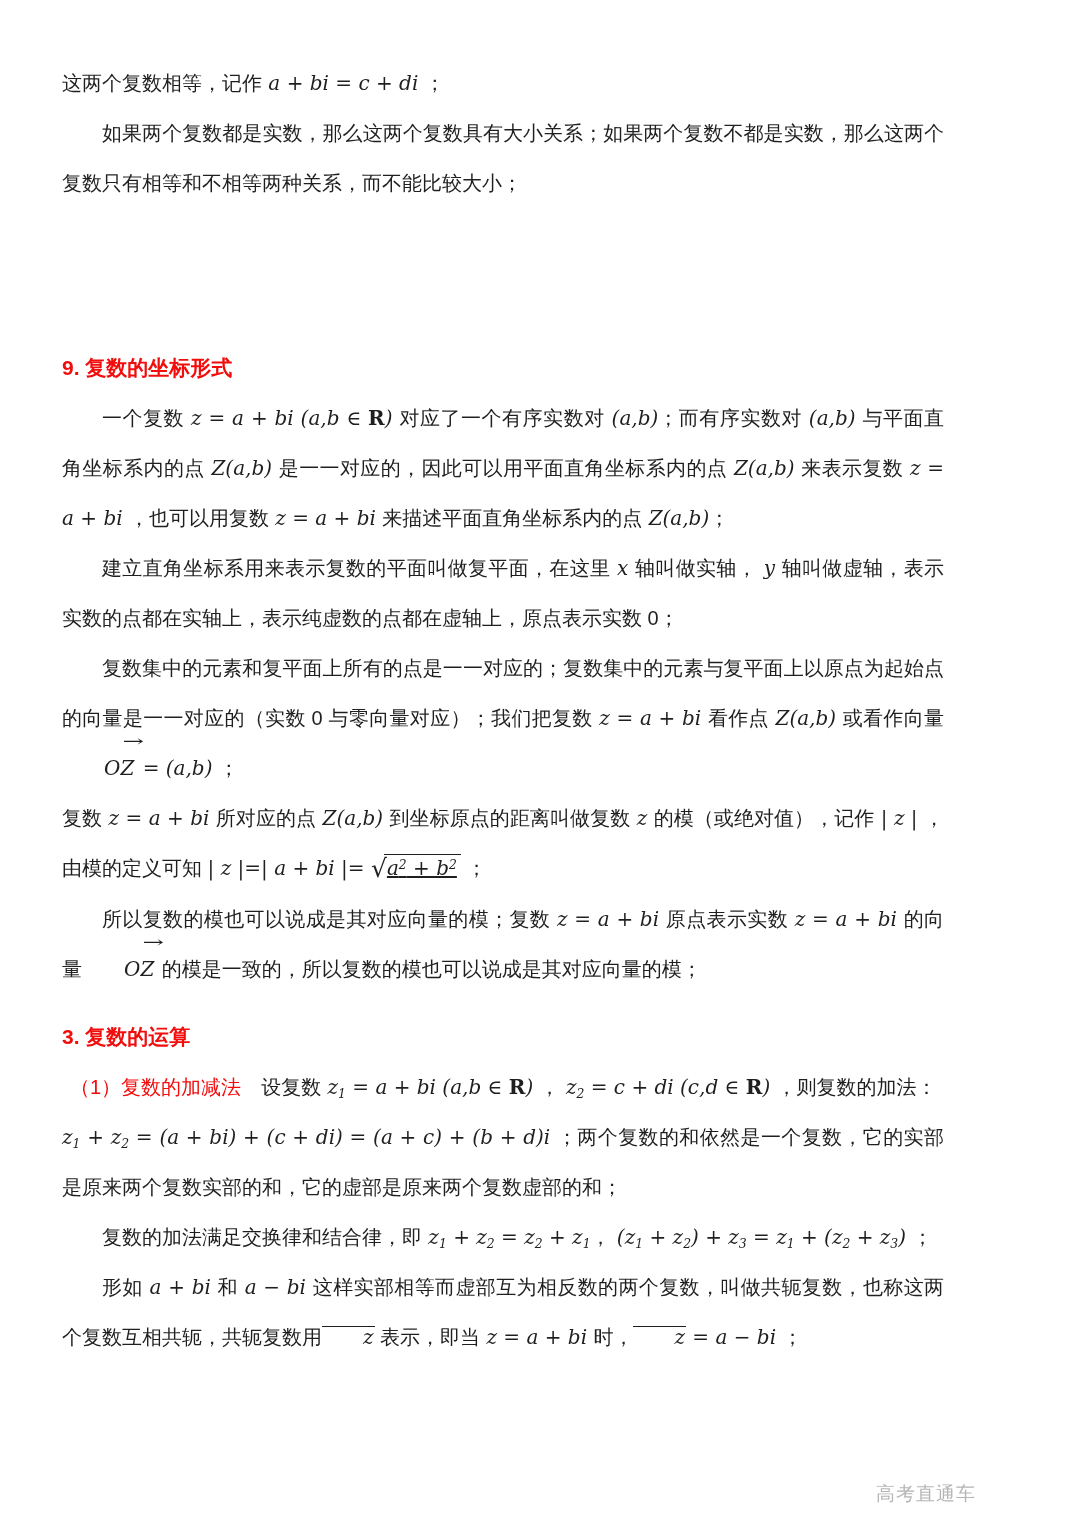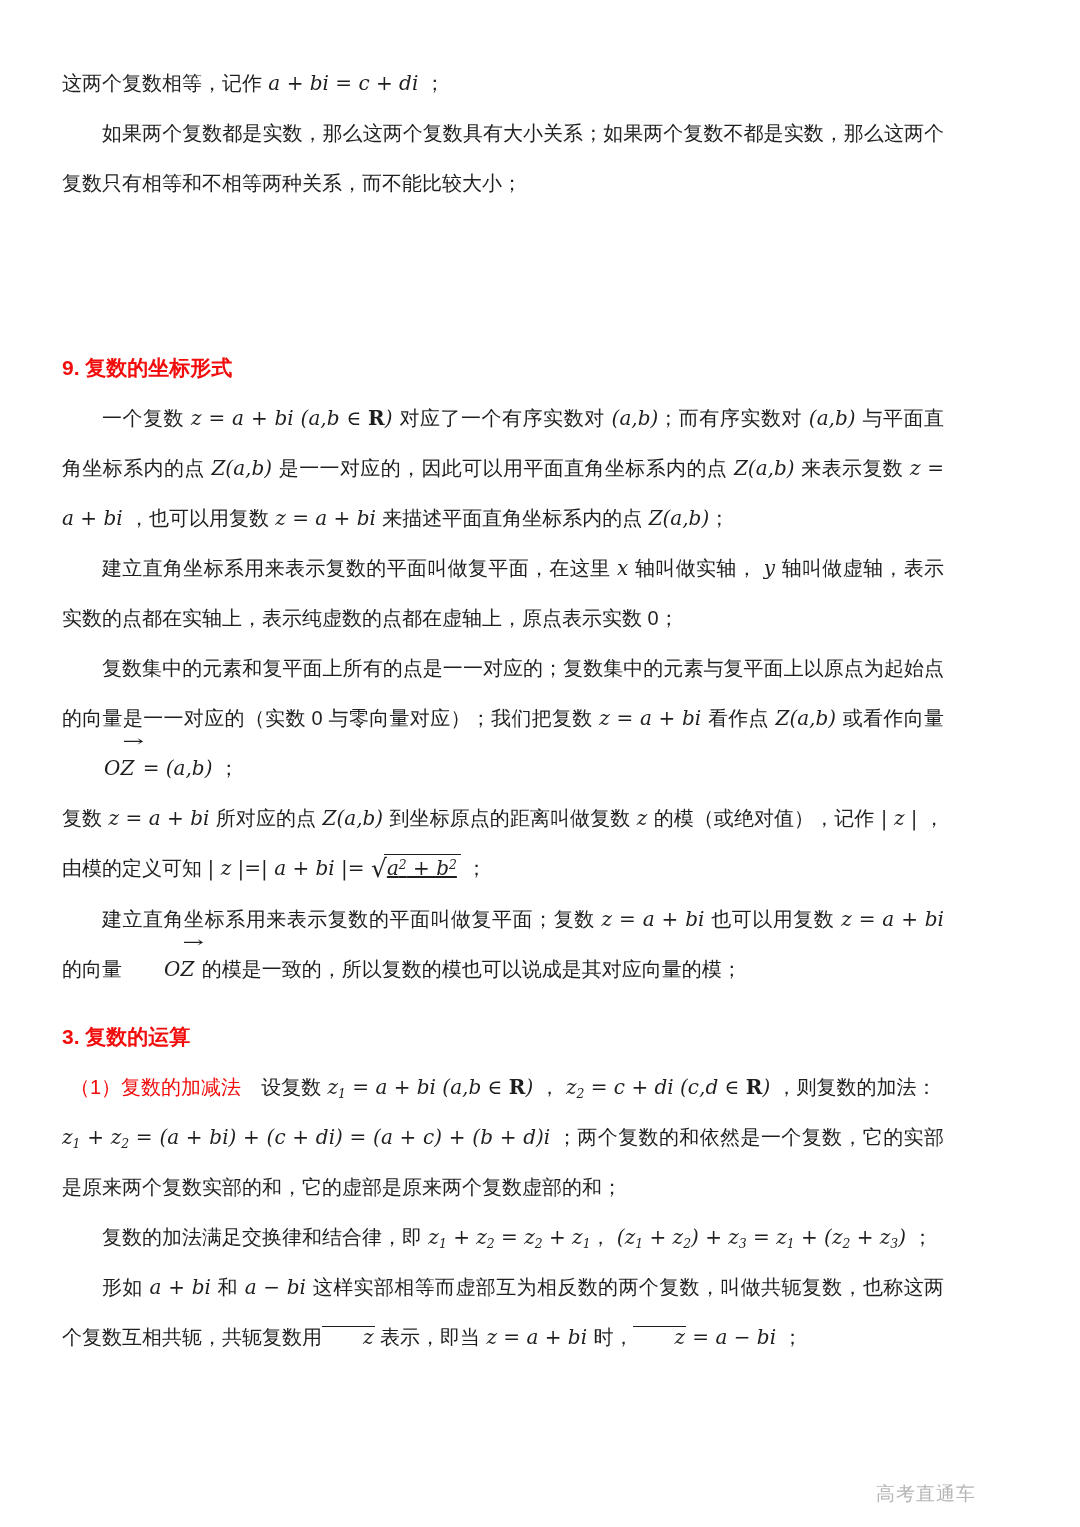--- a/index.html
+++ b/index.html
@@ -120,21 +120,21 @@
 
 <div class="page">
   <main id="content">
       <p class="para"><span class="seg-text">这两个复数相等，记作</span><span class="seg-math"> a + bi = c + di </span><span class="seg-text">；</span></p>
       <p class="para indent"><span class="seg-text">如果两个复数都是实数，那么这两个复数具有大小关系；如果两个复数不都是实数，那么这两个复数只有相等和不相等两种关系，而不能比较大小；</span></p>
       <div class="heading gap-xl">9. 复数的坐标形式</div>
       <p class="para indent"><span class="seg-text">一个复数</span><span class="seg-math"> z = a + bi (a,b ∈ </span><span class="seg-bmath">R</span><span class="seg-math">) </span><span class="seg-text">对应了一个有序实数对</span><span class="seg-math"> (a,b)</span><span class="seg-text">；而有序实数对</span><span class="seg-math"> (a,b) </span><span class="seg-text">与平面直角坐标系内的点</span><span class="seg-math"> Z(a,b) </span><span class="seg-text">是一一对应的，因此可以用平面直角坐标系内的点</span><span class="seg-math"> Z(a,b) </span><span class="seg-text">来表示复数</span><span class="seg-math"> z = a + bi </span><span class="seg-text">，也可以用复数</span><span class="seg-math"> z = a + bi </span><span class="seg-text">来描述平面直角坐标系内的点</span><span class="seg-math"> Z(a,b)</span><span class="seg-text">；</span></p>
       <p class="para indent"><span class="seg-text">建立直角坐标系用来表示复数的平面叫做复平面，在这里</span><span class="seg-math"> x </span><span class="seg-text">轴叫做实轴，</span><span class="seg-math"> y </span><span class="seg-text">轴叫做虚轴，表示实数的点都在实轴上，表示纯虚数的点都在虚轴上，原点表示实数 0；</span></p>
       <p class="para indent"><span class="seg-text">复数集中的元素和复平面上所有的点是一一对应的；复数集中的元素与复平面上以原点为起始点的向量是一一对应的（实数 0 与零向量对应）；我们把复数</span><span class="seg-math"> z = a + bi </span><span class="seg-text">看作点</span><span class="seg-math"> Z(a,b) </span><span class="seg-text">或看作向量</span><span class="seg-vec"><span class="vec-arrow">→</span><span class="vec-base">OZ</span></span><span class="seg-math"> = (a,b) </span><span class="seg-text">；</span></p>
       <p class="para"><span class="seg-text">复数</span><span class="seg-math"> z = a + bi </span><span class="seg-text">所对应的点</span><span class="seg-math"> Z(a,b) </span><span class="seg-text">到坐标原点的距离叫做复数</span><span class="seg-math"> z </span><span class="seg-text">的模（或绝对值），记作</span><span class="seg-math"> | z | </span><span class="seg-text">，由模的定义可知 </span><span class="seg-math">| z |=| a + bi |= </span><span class="seg-sqrt"><span class="sqrt-sign">√</span><span class="sqrt-body"><span class="seg-math">a</span><sup class="seg-sup">2</sup><span class="seg-math"> + b</span><sup class="seg-sup">2</sup></span></span><span class="seg-text"> ；</span></p>
-      <p class="para indent"><span class="seg-text">建立直角坐标系用来表示复数的平面叫做复平面；复数</span><span class="seg-math"> z = a + bi </span><span class="seg-text">也可以用复数</span><span class="seg-math"> z = a + bi </span><span class="seg-text">的向量</span><span class="seg-vec"><span class="vec-arrow">→</span><span class="vec-base">OZ</span></span><span class="seg-text"> 的模是一致的，所以复数的模也可以说成是其对应向量的模；</span></p>
+      <p class="para indent"><span class="seg-text">所以复数的模也可以说成是其对应向量的模；复数</span><span class="seg-math"> z = a + bi </span><span class="seg-text">原点表示实数</span><span class="seg-math"> z = a + bi </span><span class="seg-text">的向量</span><span class="seg-vec"><span class="vec-arrow">→</span><span class="vec-base">OZ</span></span><span class="seg-text"> 的模是一致的，所以复数的模也可以说成是其对应向量的模；</span></p>
       <div class="heading gap-sm">3. 复数的运算</div>
       <p class="para inset-sm"><span class="seg-red">（1）复数的加减法</span><span class="seg-text">　设复数</span><span class="seg-math"> z</span><sub class="seg-sub">1</sub><span class="seg-math"> = a + bi (a,b ∈ </span><span class="seg-bmath">R</span><span class="seg-math">) </span><span class="seg-text">，</span><span class="seg-math"> z</span><sub class="seg-sub">2</sub><span class="seg-math"> = c + di (c,d ∈ </span><span class="seg-bmath">R</span><span class="seg-math">) </span><span class="seg-text">，则复数的加法：</span></p>
       <p class="para"><span class="seg-math">z</span><sub class="seg-sub">1</sub><span class="seg-math"> + z</span><sub class="seg-sub">2</sub><span class="seg-math"> = (a + bi) + (c + di) = (a + c) + (b + d)i </span><span class="seg-text">；两个复数的和依然是一个复数，它的实部是原来两个复数实部的和，它的虚部是原来两个复数虚部的和；</span></p>
       <p class="para indent"><span class="seg-text">复数的加法满足交换律和结合律，即</span><span class="seg-math"> z</span><sub class="seg-sub">1</sub><span class="seg-math"> + z</span><sub class="seg-sub">2</sub><span class="seg-math"> = z</span><sub class="seg-sub">2</sub><span class="seg-math"> + z</span><sub class="seg-sub">1</sub><span class="seg-text">，</span><span class="seg-math"> (z</span><sub class="seg-sub">1</sub><span class="seg-math"> + z</span><sub class="seg-sub">2</sub><span class="seg-math">) + z</span><sub class="seg-sub">3</sub><span class="seg-math"> = z</span><sub class="seg-sub">1</sub><span class="seg-math"> + (z</span><sub class="seg-sub">2</sub><span class="seg-math"> + z</span><sub class="seg-sub">3</sub><span class="seg-math">) </span><span class="seg-text">；</span></p>
       <p class="para indent"><span class="seg-text">形如</span><span class="seg-math"> a + bi </span><span class="seg-text">和</span><span class="seg-math"> a − bi </span><span class="seg-text">这样实部相等而虚部互为相反数的两个复数，叫做共轭复数，也称这两个复数互相共轭，共轭复数用</span><span class="seg-bar">z</span><span class="seg-text"> 表示，即当</span><span class="seg-math"> z = a + bi </span><span class="seg-text">时，</span><span class="seg-bar">z</span><span class="seg-math"> = a − bi </span><span class="seg-text">；</span></p>
     </main>
   <div class="watermark">高考直通车</div>
 </div>
 
 </body></html>

